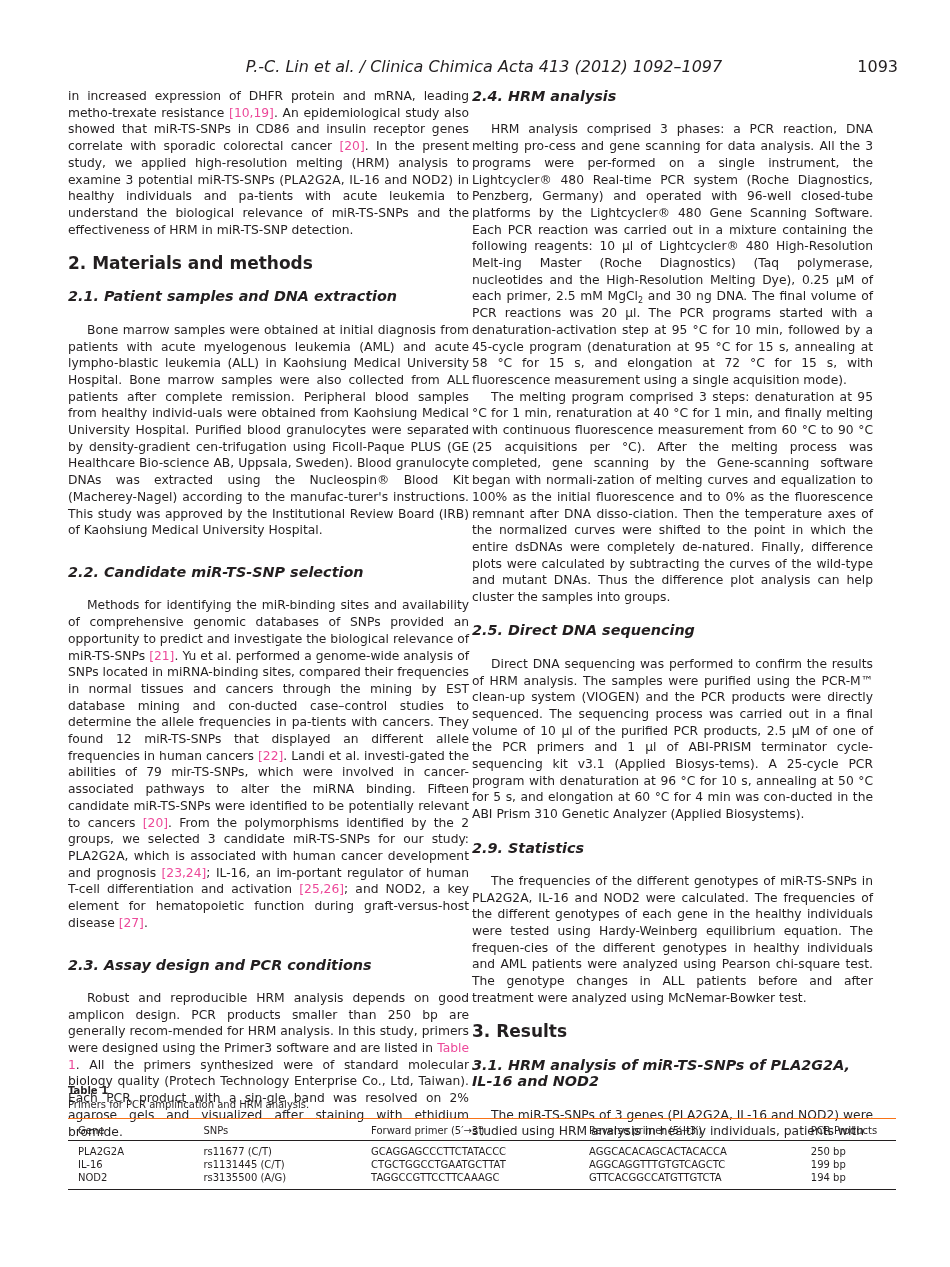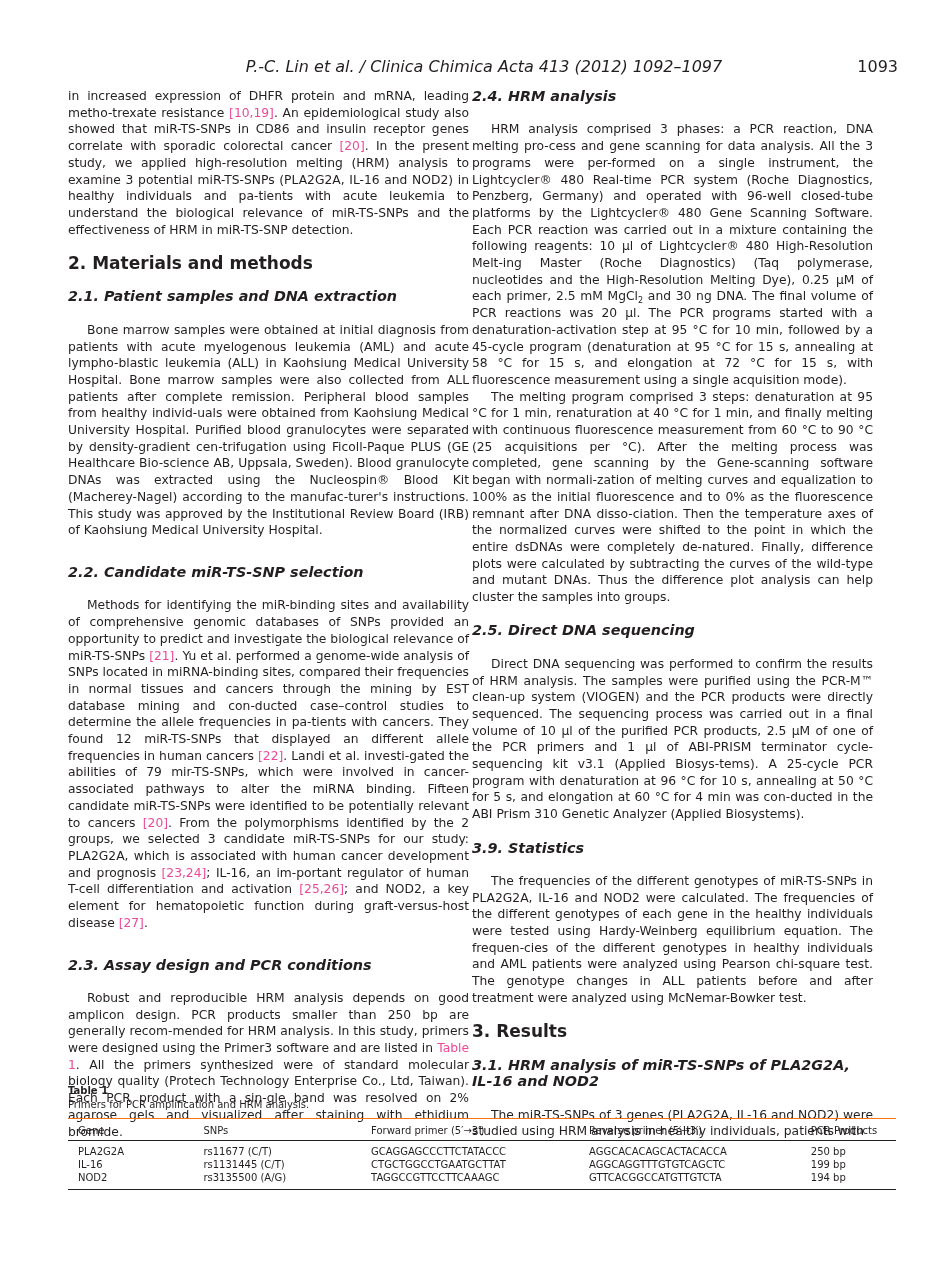--- a/index.html
+++ b/index.html
@@ -68,21 +68,21 @@
   <div class="gap1"></div>
   <p class="ind"><span>HRM analysis comprised 3 phases: a PCR reaction, DNA melting pro-cess and gene scanning for data analysis. All the 3 programs were per-formed on a single instrument, the Lightcycler® 480 Real-time PCR system (Roche Diagnostics, Penzberg, Germany) and operated with 96-well closed-tube platforms by the Lightcycler® 480 Gene Scanning Software. Each PCR reaction was carried out in a mixture containing the following reagents: 10 μl of Lightcycler® 480 High-Resolution Melt-ing Master (Roche Diagnostics) (Taq polymerase, nucleotides and the High-Resolution Melting Dye), 0.25 μM of each primer, 2.5 mM MgCl</span><sub>2</sub><span> and 30 ng DNA. The final volume of PCR reactions was 20 μl. The PCR programs started with a denaturation-activation step at 95 °C for 10 min, followed by a 45-cycle program (denaturation at 95 °C for 15 s, annealing at 58 °C for 15 s, and elongation at 72 °C for 15 s, with fluorescence measurement using a single acquisition mode).</span></p>
   <p class="ind">The melting program comprised 3 steps: denaturation at 95 °C for 1 min, renaturation at 40 °C for 1 min, and finally melting with continuous fluorescence measurement from 60 °C to 90 °C (25 acquisitions per °C). After the melting process was completed, gene scanning by the Gene-scanning software began with normali-zation of melting curves and equalization to 100% as the initial fluorescence and to 0% as the fluorescence remnant after DNA disso-ciation. Then the temperature axes of the normalized curves were shifted to the point in which the entire dsDNAs were completely de-natured. Finally, difference plots were calculated by subtracting the curves of the wild-type and mutant DNAs. Thus the difference plot analysis can help cluster the samples into groups.</p>
 
   <div class="gap1"></div>
   <h3 class="sub">2.5. Direct DNA sequencing</h3>
   <div class="gap1"></div>
   <p class="ind">Direct DNA sequencing was performed to confirm the results of HRM analysis. The samples were purified using the PCR-M™ clean-up system (VIOGEN) and the PCR products were directly sequenced. The sequencing process was carried out in a final volume of 10 μl of the purified PCR products, 2.5 μM of one of the PCR primers and 1 μl of ABI-PRISM terminator cycle-sequencing kit v3.1 (Applied Biosys-tems). A 25-cycle PCR program with denaturation at 96 °C for 10 s, annealing at 50 °C for 5 s, and elongation at 60 °C for 4 min was con-ducted in the ABI Prism 310 Genetic Analyzer (Applied Biosystems).</p>
 
   <div class="gap1"></div>
-  <h3 class="sub">3.9. Statistics</h3>
+  <h3 class="sub">2.9. Statistics</h3>
   <div class="gap1"></div>
   <p class="ind">The frequencies of the different genotypes of miR-TS-SNPs in PLA2G2A, IL-16 and NOD2 were calculated. The frequencies of the different genotypes of each gene in the healthy individuals were tested using Hardy-Weinberg equilibrium equation. The frequen-cies of the different genotypes in healthy individuals and AML patients were analyzed using Pearson chi-square test. The genotype changes in ALL patients before and after treatment were analyzed using McNemar-Bowker test.</p>
 
   <div class="gap1"></div>
   <h2 class="sec">3. Results</h2>
   <div class="gap1"></div>
   <h3 class="sub">3.1. HRM analysis of miR-TS-SNPs of PLA2G2A, IL-16 and NOD2</h3>
   <div class="gap1"></div>
   <p class="ind">The miR-TS-SNPs of 3 genes (PLA2G2A, IL-16 and NOD2) were studied using HRM analysis in healthy individuals, patients with</p>
 </div>

